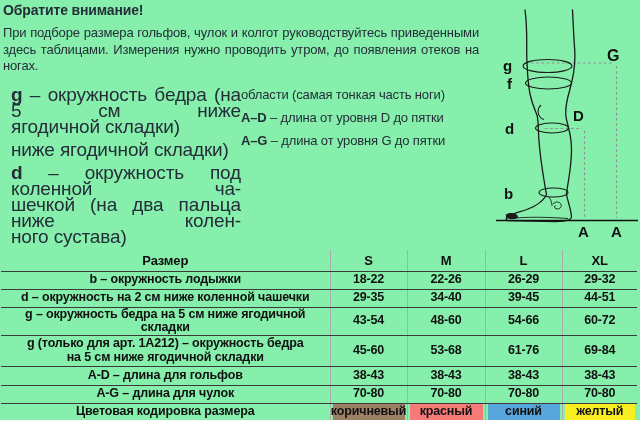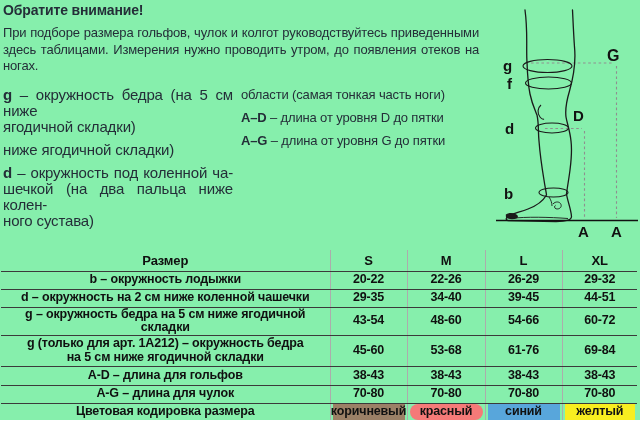--- a/index.html
+++ b/index.html
@@ -2,21 +2,21 @@
 <html><head>
 <meta charset="utf-8">
 <style>
   html,body{margin:0;padding:0;background:#fff;}
   .page{position:relative;width:640px;height:420px;background:#86efac;
         font-family:"Liberation Sans",sans-serif;color:#242e38;overflow:hidden;
         letter-spacing:-0.15px;}
   .notice-title{position:absolute;left:3px;top:2px;font-size:14px;font-weight:bold;}
   .para{position:absolute;left:3px;top:25px;width:476px;font-size:13px;line-height:16.5px;}
   .jl{text-align:justify;text-align-last:justify;}
-  .defs-left{position:absolute;left:3px;top:87px;width:230px;font-size:15px;line-height:16px;}
+  .defs-left{position:absolute;left:11px;top:87px;width:230px;font-size:19px;line-height:16px;}
   .defs-right{position:absolute;left:241px;top:87px;width:237px;font-size:13px;line-height:16px;}
   .def-item{margin-bottom:7px;}
   .dl.just{text-align:justify;text-align-last:justify;}
   .def-term{font-weight:bold;}
   .diagram{position:absolute;left:478px;top:0;width:162px;height:242px;}
   .diagram text{font-family:"Liberation Sans",sans-serif;font-weight:bold;fill:#121212;}
   table.szt{position:absolute;left:1px;top:250px;width:636px;border-collapse:collapse;
             table-layout:fixed;font-size:12.5px;font-weight:bold;color:#101010;}
   table.szt td{padding:0;text-align:center;vertical-align:middle;
                border-bottom:1px solid #3a3a3a;line-height:13.5px;}
@@ -114,21 +114,21 @@
     <tbody>
         <tr class="hdr" style="height:21px">
       <td class="lblcell">Размер</td>
       <td>S</td>
       <td>M</td>
       <td>L</td>
       <td>XL</td>
     </tr>
     <tr style="height:18px">
       <td class="lblcell">b – окружность лодыжки</td>
-      <td>20-22</td>
+      <td>18-22</td>
       <td>22-26</td>
       <td>26-29</td>
       <td>29-32</td>
     </tr>
     <tr style="height:18px">
       <td class="lblcell">d – окружность на 2 см ниже коленной чашечки</td>
       <td>29-35</td>
       <td>34-40</td>
       <td>39-45</td>
       <td>44-51</td>
@@ -163,21 +163,21 @@
       <td>70-80</td>
       <td>70-80</td>
       <td>70-80</td>
     </tr>
     <tr style="height:18px">
       <td class="lblcell">Цветовая кодировка размера</td>
       <td class="swcell">
             <div class="sw" style="background: rgb(155, 128, 102); text-align: center;">коричневый</div>
           </td>
       <td class="swcell">
-            <div class="sw" style="background: rgb(245, 122, 120); border-radius: 8px;">красный</div>
+            <div class="sw" style="background: rgb(245, 122, 120);">красный</div>
           </td>
       <td class="swcell">
             <div class="sw" style="background: rgb(88, 166, 219); text-align: center;">синий</div>
           </td>
       <td class="swcell">
             <div class="sw" style="background: rgb(248, 238, 32);">желтый</div>
           </td>
     </tr>
   </tbody>
     </table>

